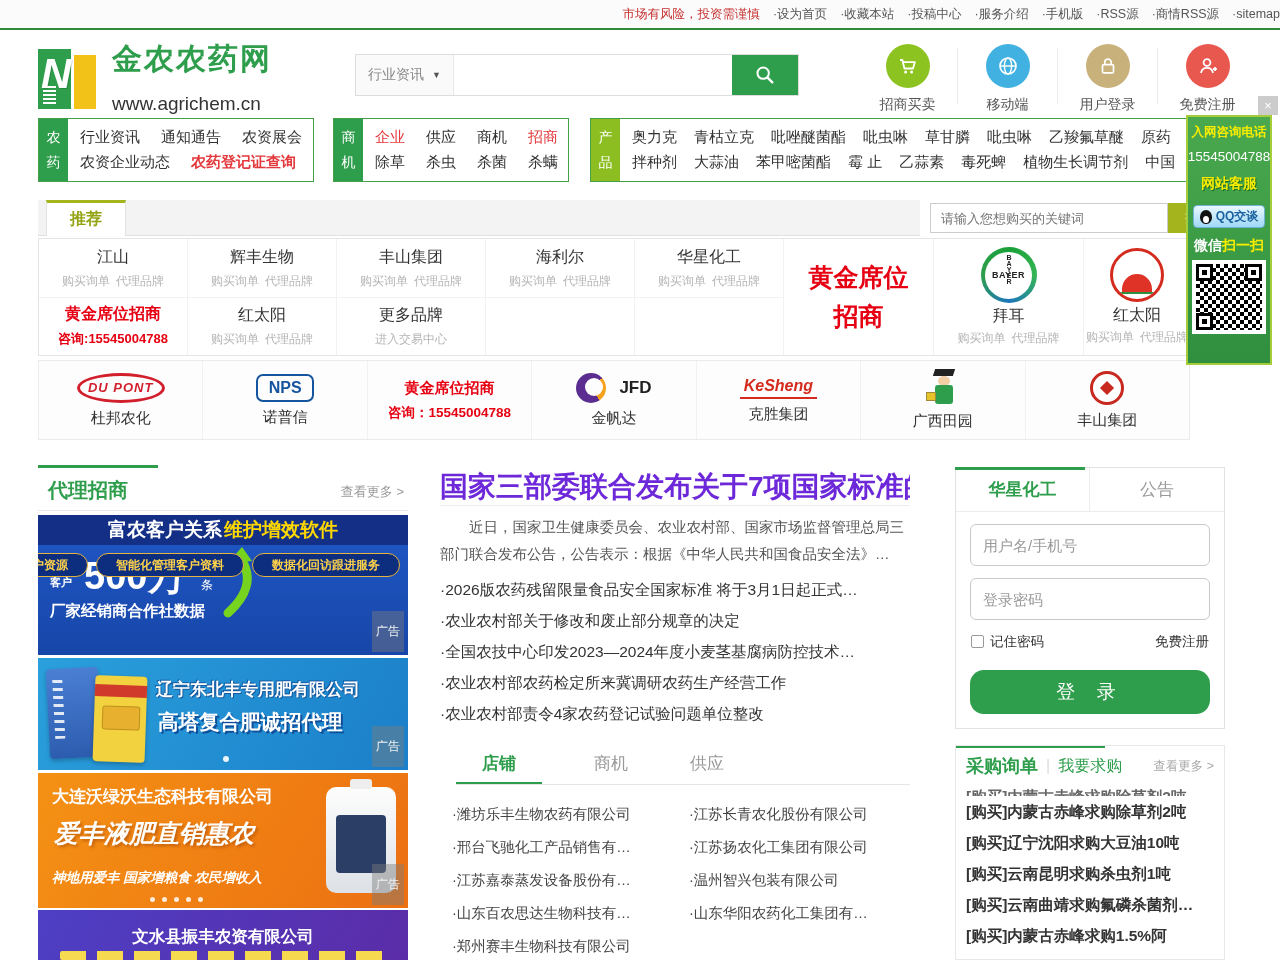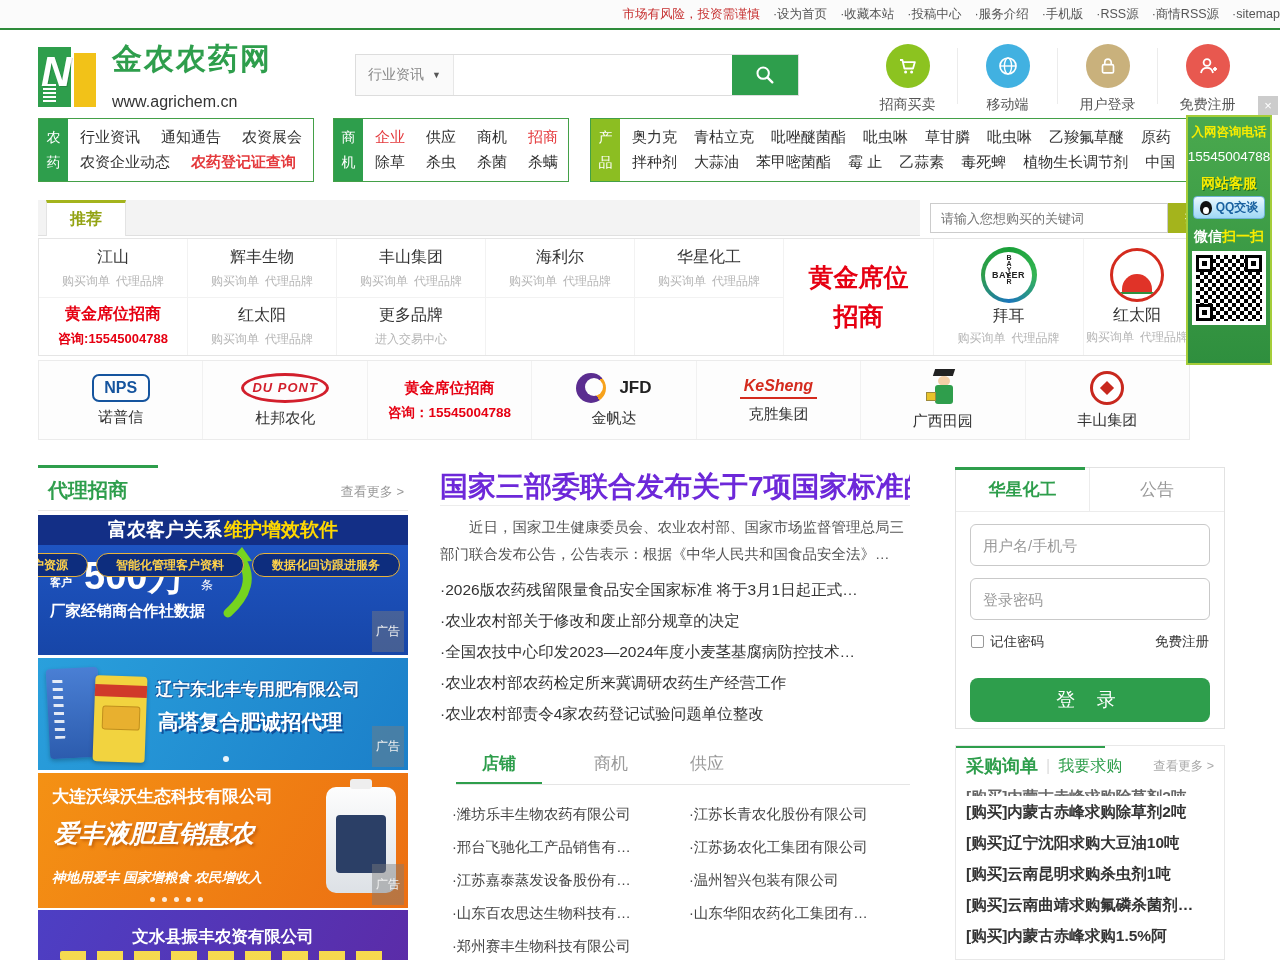--- a/index.html
+++ b/index.html
@@ -14,21 +14,21 @@
 
   
   .header{position:absolute;top:32px;left:0;width:1280px;height:86px;background:#fff}
   .logo{position:absolute;left:38px;top:10px;display:flex;align-items:center;gap:14px}
   .logo-mark{position:relative;width:60px;height:60px}
   .lm-g{position:absolute;left:0;top:0;width:33px;height:60px;background:#2e9e4c}
   .lm-y{position:absolute;left:36px;top:6px;width:22px;height:54px;background:#f2c218}
   .lm-n{position:absolute;left:3px;top:4px;color:#fff;font-weight:800;font-style:italic;font-size:42px;line-height:1;text-shadow:1px 1px 0 rgba(0,0,0,.15)}
   .lm-bars{position:absolute;left:5px;bottom:5px;width:13px;height:18px;background:repeating-linear-gradient(0deg,#fff 0 2px,transparent 2px 4px)}
   .logo-name{color:#2e9e4c;font-size:30px;font-weight:700;letter-spacing:2px;line-height:1.1}
-  .logo-url{color:#333;font-size:16px;margin-top:18px}
+  .logo-url{color:#333;font-size:19px;margin-top:18px}
   .hsearch{position:absolute;left:355px;top:22px;width:444px;height:42px;border:1px solid #ddd;display:flex;background:#fff}
   .hs-cat{width:98px;background:#fafafa;border-right:1px solid #e7e7e7;display:flex;align-items:center;justify-content:center;gap:8px;color:#888;font-size:14px;cursor:pointer}
   .hs-caret{font-size:9px;color:#555}
   .hs-input{flex:1;border:none;outline:none;padding:0 10px;font-size:14px;color:#333}
   .hs-btn{width:66px;background:#2e9e4c;border:none;display:flex;align-items:center;justify-content:center;cursor:pointer}
   .quick{position:absolute;left:860px;top:12px;display:flex;align-items:flex-start}
   .q-item{width:95px;display:flex;flex-direction:column;align-items:center;gap:8px;cursor:pointer}
   .q-circle{width:44px;height:44px;border-radius:50%;display:flex;align-items:center;justify-content:center}
   .qc1{background:#8cc320}.qc2{background:#41b1e1}.qc3{background:#c9b17c}.qc4{background:#e8584f}
   .q-label{font-size:14px;color:#555}
@@ -47,21 +47,21 @@
   .nlink{color:#333;cursor:pointer}
   .red{color:#e4393c}
   .red-b{color:#e4393c;font-weight:700}
 
   
   .close-x{position:absolute;left:1258px;top:96px;width:20px;height:19px;background:#ccc;color:#fff;display:flex;align-items:center;justify-content:center;font-size:13px;z-index:60;cursor:pointer}
   .panel{position:absolute;left:1186px;top:115px;width:86px;height:250px;background:linear-gradient(180deg,#4aa94e,#2f8f3e);border:2px solid #a5cd39;z-index:55;display:flex;flex-direction:column;align-items:center;padding-top:7px}
   .p-phone-label{color:#f8ec00;font-weight:700;font-size:12.5px}
   .p-phone{color:#fff;font-size:13.5px;margin-top:8px}
   .p-service{color:#f8ec00;font-weight:800;font-size:14px;margin-top:11px;text-shadow:1px 1px 0 #1e6b28}
-  .p-qq{margin-top:3px;background:linear-gradient(#eaf8ff,#9fd8f5);border:1px solid #6fb3d6;border-radius:4px;font-size:12px;color:#1a62a0;display:flex;align-items:center;gap:4px;padding:2px 6px;font-weight:700;cursor:pointer}
+  .p-qq{margin-top:12px;background:linear-gradient(#eaf8ff,#9fd8f5);border:1px solid #6fb3d6;border-radius:4px;font-size:12px;color:#1a62a0;display:flex;align-items:center;gap:4px;padding:2px 6px;font-weight:700;cursor:pointer}
   .peng{width:12px;height:14px;background:#111;border-radius:50% 50% 46% 46%;position:relative;flex:none}
   .peng::after{content:"";position:absolute;left:3px;bottom:1px;width:6px;height:7px;background:#fff;border-radius:50%}
   .p-wechat{margin-top:9px;font-size:14px;font-weight:700}
   .p-wechat .w1{color:#fff}.p-wechat .w2{color:#f8ec00}
   .p-qr{margin-top:5px;width:74px;height:74px;background:#fff;padding:4px}
   .qr-grid{width:100%;height:100%;position:relative;background:repeating-conic-gradient(#000 0% 25%,#fff 0% 50%) 0 0/8px 8px}
   .qf{position:absolute;width:17px;height:17px;background:#fff;border:3px solid #000}
   .qf::after{content:"";position:absolute;left:3px;top:3px;width:5px;height:5px;background:#000}
   .qf1{left:0;top:0}.qf2{right:0;top:0}.qf3{left:0;bottom:0}
 
@@ -170,21 +170,21 @@
   
   .login{position:absolute;left:955px;top:467px;width:270px;height:262px;background:#fff;border:1px solid #e2e2e2}
   .login-topline{position:absolute;top:-1px;left:-1px;width:130px;height:3px;background:#2e9e4c}
   .login-tabs{display:flex;height:44px;border-bottom:1px solid #ececec}
   .lt-a{width:50%;display:flex;align-items:center;justify-content:center;font-size:17px;font-weight:700;color:#2e9e4c;border-right:1px solid #ececec;cursor:pointer}
   .lt-i{width:50%;display:flex;align-items:center;justify-content:center;font-size:17px;color:#999;cursor:pointer}
   .login-input{display:block;width:240px;height:42px;margin:12px auto 0;border:1px solid #c9c9c9;border-radius:6px;padding:0 12px;font-size:15px;color:#333;outline:none}
   .login-input::placeholder{color:#999}
   .login-row{display:flex;align-items:center;justify-content:space-between;margin:13px 15px 0;font-size:13.5px;color:#333}
   .cb{width:13px;height:13px;border:1px solid #999;border-radius:2px;display:inline-block;vertical-align:-2px;margin-right:6px;background:#fff;cursor:pointer}
-  .login-btn{display:block;width:240px;height:44px;margin:27px auto;background:#2e9e4c;border:none;border-radius:8px;color:#fff;font-size:19px;letter-spacing:8px;cursor:pointer}
+  .login-btn{display:block;width:240px;height:44px;margin:19px auto;background:#2e9e4c;border:none;border-radius:14px;color:#fff;font-size:19px;letter-spacing:8px;cursor:pointer}
   .purchase{position:absolute;left:955px;top:745px;width:270px;height:215px;background:#fff;border:1px solid #e8e8e8;overflow:hidden}
   .purchase-topline{position:absolute;top:-1px;left:-1px;width:150px;height:3px;background:#2e9e4c}
   .p-head{display:flex;align-items:center;height:40px;padding:0 10px;gap:8px}
   .ph-a{font-size:18px;font-weight:700;color:#2e9e4c;cursor:pointer}
   .ph-sep{color:#ddd}
   .ph-b{font-size:16px;color:#2e9e4c;cursor:pointer}
   .ph-more{margin-left:auto;font-size:12.5px;color:#aaa;cursor:pointer}
   .p-list{padding:0 10px}
   .pi{font-size:15.5px;font-weight:700;color:#333;line-height:31px;white-space:nowrap;overflow:hidden;cursor:pointer}
   .pi-partial{height:10px;overflow:hidden;line-height:22px;opacity:.75}
@@ -454,26 +454,26 @@
       <div class="b-name">红太阳</div>
       <div class="b-sub">
           <span>购买询单</span>
           <span>代理品牌</span>
         </div>
     </div>
   </div>
 
   <div class="logostrip">
     <div class="lcell">
+      <div class="dupont">DU PONT</div>
+      <div class="l-name">杜邦农化</div>
+    </div>
+    <div class="lcell">
       <div class="nps">NPS</div>
       <div class="l-name">诺普信</div>
-    </div>
-    <div class="lcell">
-      <div class="dupont">DU PONT</div>
-      <div class="l-name">杜邦农化</div>
     </div>
     <div class="lcell">
       <div class="lg1">黄金席位招商</div>
       <div class="lg2">咨询：15545004788</div>
     </div>
     <div class="lcell">
       <div class="jfd">
         <span class="jfd-swoosh"></span>
         <span class="jfd-text">JFD</span>
       </div>

